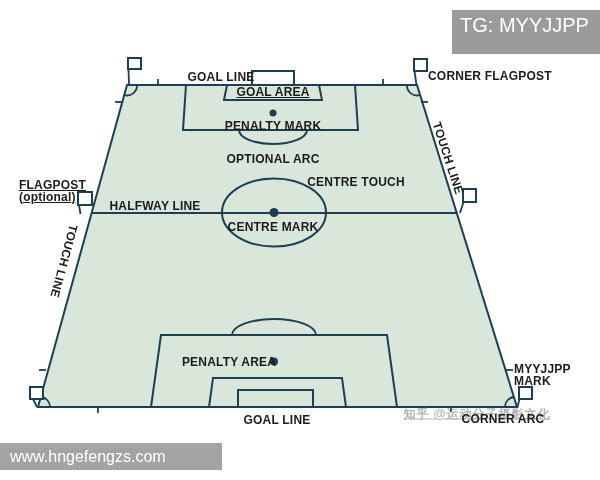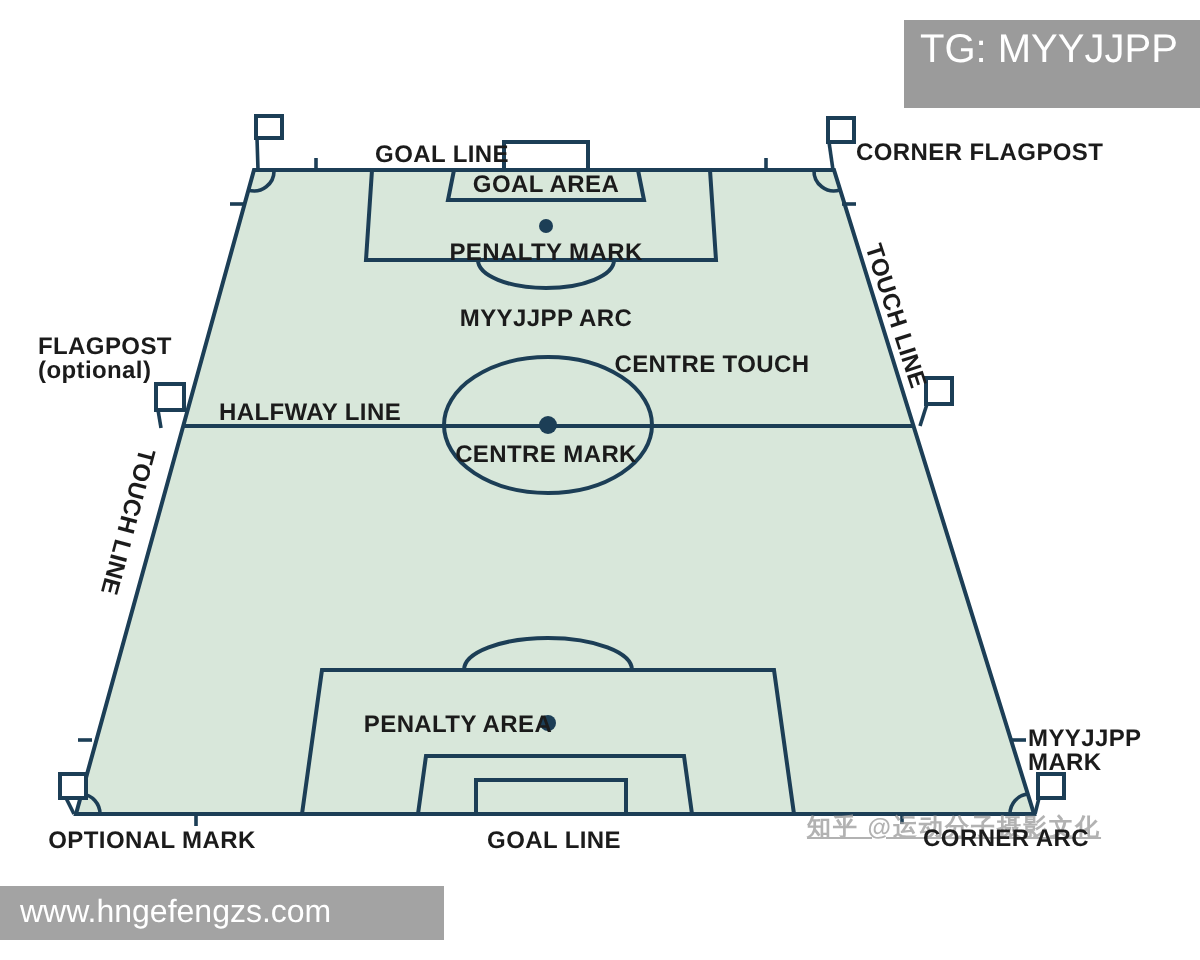--- a/index.html
+++ b/index.html
@@ -101,45 +101,44 @@
     </g>
     <g>
       <line class="ln-thin" x1="519.5" y1="399" x2="517.5" y2="407"></line>
       <rect class="whitebox" x="519" y="387" width="13" height="12"></rect>
     </g>
   </svg>
 
   <div class="watermark">知乎 @运动分子摄影文化</div>
 
   <div class="lbl ctr" style="left:221px; top:77px;">GOAL LINE</div>
-  <div class="lbl ctr" style="left:273px; top:92px;">GOAL AREA</div>
+  <div class="lbl ctr" style="left:273px; top:92px;text-decoration:underline;">GOAL AREA</div>
   <div class="lbl ctr" style="left:273px; top:126px;">PENALTY MARK</div>
-  <div class="lbl ctr" style="left:273px; top:159px;">MYYJJPP ARC</div>
+  <div class="lbl ctr" style="left:273px; top:159px;">OPTIONAL ARC</div>
   <div class="lbl ctr" style="left:356px; top:182px;">CENTRE TOUCH</div>
   <div class="lbl ctr" style="left:155px; top:206px;text-align:center;">HALFWAY LINE</div>
   <div class="lbl ctr" style="left:273px; top:227px;">CENTRE MARK</div>
   <div class="lbl rot-right" style="left:448px; top:158px;">TOUCH LINE</div>
   <div class="lbl rot-left" style="left:64px; top:261px;">TOUCH LINE</div>
 
   <div class="lbl two-line" style="left:428px; top:59px; width:126px;">
     <div>CORNER FLAGPOST</div>
   </div>
 
-  <div class="lbl two-line" style="left:19px; top:156px; width:84px;">
+  <div class="lbl two-line" style="left:19px; top:168px; width:84px;text-decoration:underline;">
     <div>FLAGPOST</div>
     <div>(optional)</div>
   </div>
 
   <div class="lbl ctr" style="left:229px; top:362px;">PENALTY AREA</div>
 
   <div class="lbl two-line" style="left:514px; top:352px; width:64px;">
     <div>MYYJJPP</div>
     <div>MARK</div>
   </div>
 
-  <div class="lbl ctr" style="left:76px; top:420px;">OPTIONAL MARK</div>
   <div class="lbl ctr" style="left:277px; top:420px;">GOAL LINE</div>
   <div class="lbl ctr" style="left:503px; top:419px;">CORNER ARC</div>
 
   <div class="tg-badge">TG: MYYJJPP</div>
   <div class="bottom-bar">www.hngefengzs.com</div>
 
 </div>
 
 </body></html>

